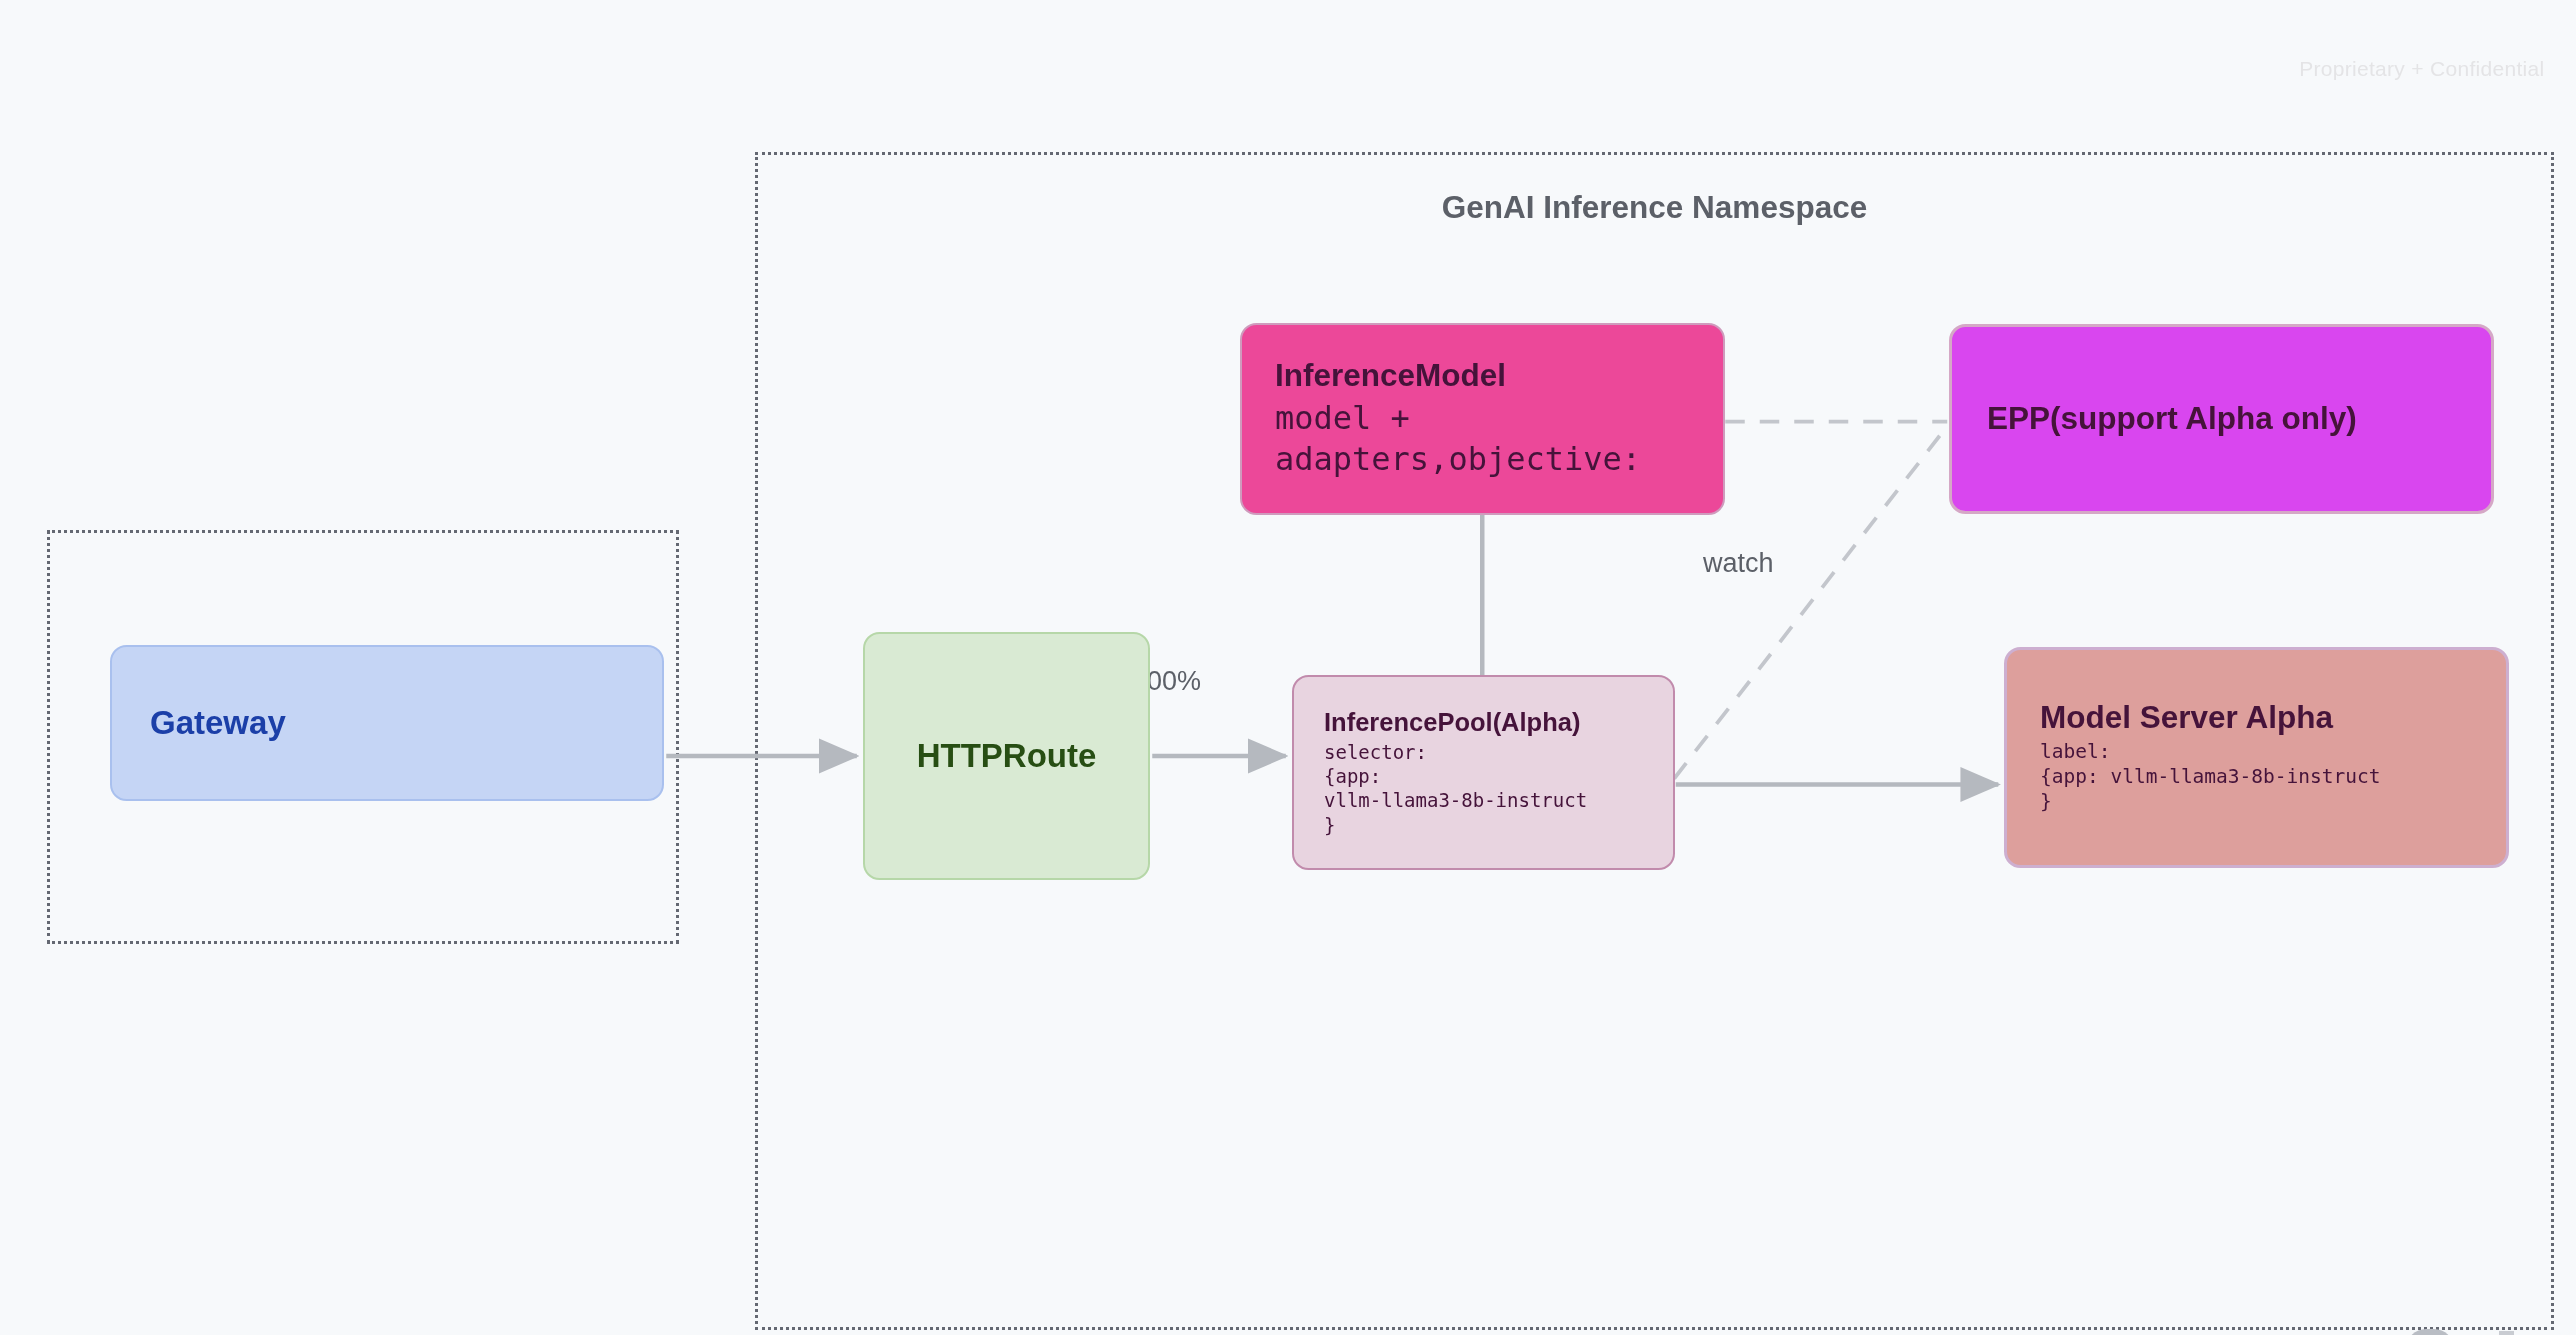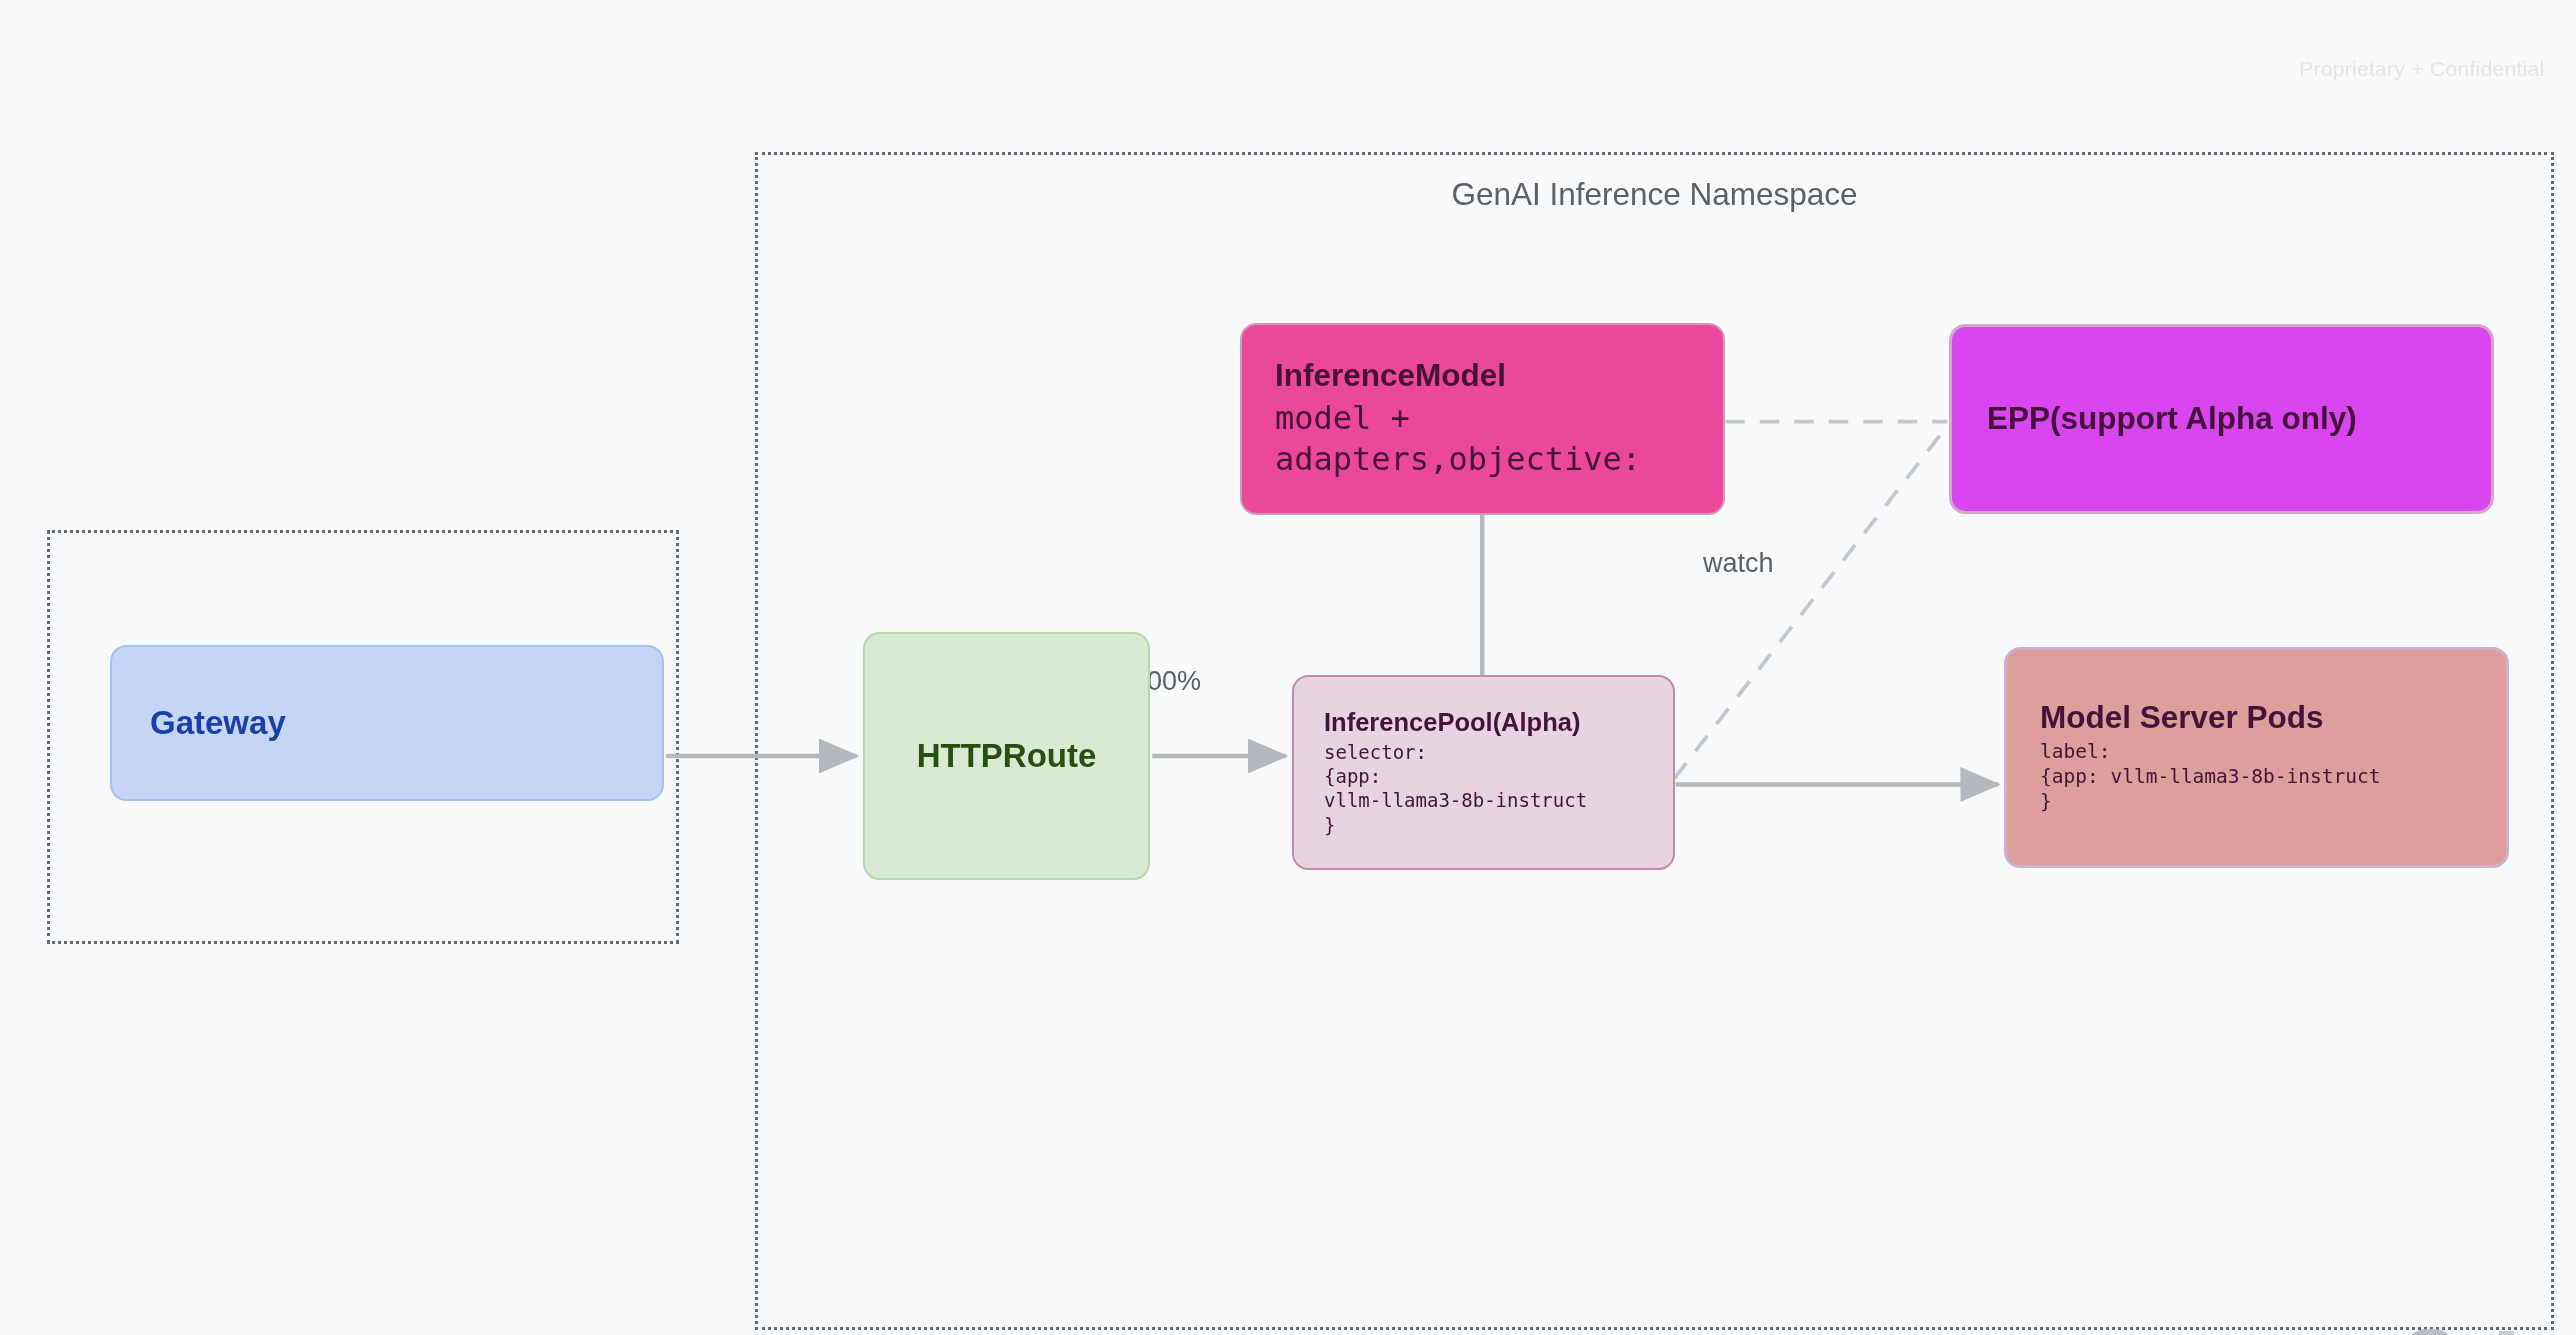--- a/index.html
+++ b/index.html
@@ -191,21 +191,21 @@
 </head>
 <body>
 
 <div id="canvas">
 
   <div class="watermark">Proprietary + Confidential</div>
 
   <div class="ns-box" id="ns-infra" style="left:47px; top:530px; width:632px; height:414px;"></div>
 
   <div class="ns-box" id="ns-genai" style="left:755px; top:152px; width:1799px; height:1178px;"></div>
-  <div class="ns-title" style="left:755px; top:176px; width:1799px;">GenAI Inference Namespace</div>
+  <div class="ns-title" style="left:755px; top:189px; width:1799px;font-weight:bold;">GenAI Inference Namespace</div>
 
   <svg id="edges" viewBox="0 0 3434 1780">
     <defs>
       <marker id="arrowhead" markerWidth="9" markerHeight="9" refX="8.4" refY="4.5" orient="auto" markerUnits="strokeWidth">
         <path d="M0,0.6 L9,4.5 L0,8.4 z" fill="#b5b9bf"></path>
       </marker>
     </defs>
 
     <line x1="888" y1="1008" x2="1142" y2="1008" stroke="#b5b9bf" stroke-width="6" marker-end="url(#arrowhead)"></line>
 
@@ -243,21 +243,21 @@
 {app:
 vllm-llama3-8b-instruct
 }</div>
   </div>
 
   <div class="node" id="epp">
     <div class="title">EPP(support Alpha only)</div>
   </div>
 
   <div class="node" id="modelserverpods">
-    <div class="title">Model Server Pods</div>
+    <div class="title">Model Server Alpha</div>
     <div class="mono">label:
 {app: vllm-llama3-8b-instruct
 }</div>
   </div>
 
   <div class="bottom-crumb"></div>
   <div class="bottom-crumb2"></div>
 
 </div>
 

